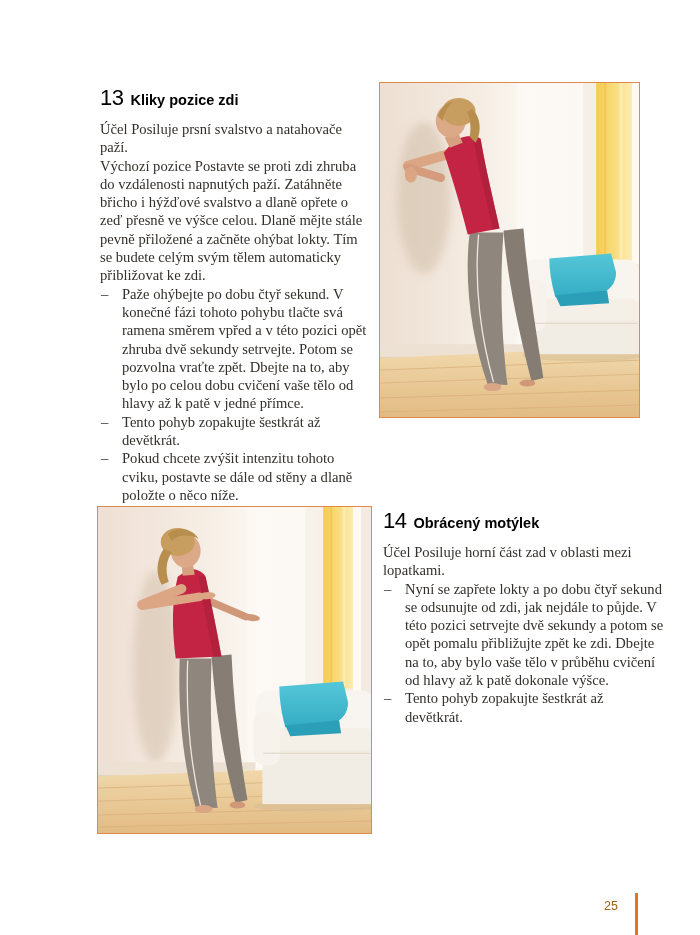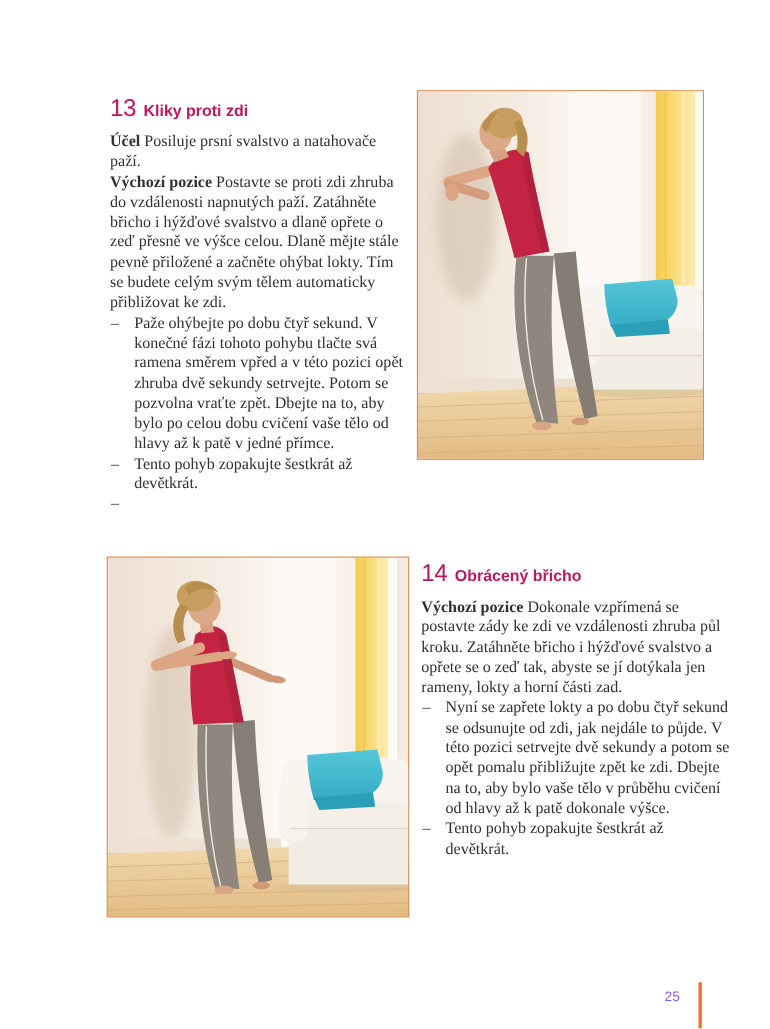--- a/index.html
+++ b/index.html
@@ -13,30 +13,30 @@
   }
 
   
   .ex-section { position:absolute; }
   .ex13-text { left:100px; top:85px;  width:273px; }
   .ex14-text { left:383px; top:508px; width:281px; }
 
   .ex-heading {
     display:flex; align-items:baseline; gap:7px;
     font-family:"Liberation Sans", sans-serif;
-    color:#be185d;
+    color:#000000;
     margin-bottom:9px;
     white-space:nowrap;
   }
   .ex-num  { font-size:22px; font-weight:400; letter-spacing:-0.5px; }
   .ex-name { font-size:14.5px; font-weight:700; }
 
   .ex-body { font-size:14.6px; line-height:18.3px; }
   .ex-body p { margin:0; }
-  .lead-label { font-weight:700;text-align:right; }
+  .lead-label { font-weight:400;text-align:right; }
 
   .bullets { list-style:none; margin:0; padding:0; }
   .bullets li { position:relative; padding-left:22px; }
   .bullets .mk { position:absolute; left:1px; top:0; }
 
   
   .photo {
     position:absolute;
     border:1.5px solid #de8a4e;
     line-height:0;
@@ -44,45 +44,45 @@
   }
   .photo1 { left:379px; top:82px;  width:261px; height:336px; }
   .photo2 { left:97px;  top:506px; width:275px; height:328px; }
   .photo svg { width:100%; height:100%; display:block; }
 
   
   .page-number {
     position:absolute; left:588px; top:899px; width:30px;
     text-align:right;
     font-family:"Liberation Sans", sans-serif;
-    font-size:12.5px; color:#8b5cf6;
+    font-size:12.5px; color:#a16207;
   }
   .edge-bar {
     position:absolute; left:635px; top:893px;
     width:3px; height:42px;
     background:#e2761d;
   }
 </style>
 </head>
 <body>
 
 <main>
 
   <section class="ex-section ex13-text">
     <h2 class="ex-heading">
       <span class="ex-num">13</span>
-      <span class="ex-name">Kliky proti zdi</span>
+      <span class="ex-name">Kliky pozice zdi</span>
     </h2>
     <div class="ex-body">
       <p><span class="lead-label">Účel</span> <span>Posiluje prsní svalstvo a natahovače paží.</span></p>
       <p><span class="lead-label">Výchozí pozice</span> <span>Postavte se proti zdi zhruba do vzdálenosti napnutých paží. Zatáhněte břicho i hýžďové svalstvo a dlaně opřete o zeď přesně ve výšce celou. Dlaně mějte stále pevně přiložené a začněte ohýbat lokty. Tím se budete celým svým tělem automaticky přibližovat ke zdi.</span></p>
       <ul class="bullets">
         <li><span class="mk">–</span><span>Paže ohýbejte po dobu čtyř sekund. V konečné fázi tohoto pohybu tlačte svá ramena směrem vpřed a v této pozici opět zhruba dvě sekundy setrvejte. Potom se pozvolna vraťte zpět. Dbejte na to, aby bylo po celou dobu cvičení vaše tělo od hlavy až k patě v jedné přímce.</span></li>
         <li><span class="mk">–</span><span>Tento pohyb zopakujte šestkrát až devětkrát.</span></li>
-        <li><span class="mk">–</span></li>
+        <li><span class="mk">–</span><span>Pokud chcete zvýšit intenzitu tohoto cviku, postavte se dále od stěny a dlaně položte o něco níže.</span></li>
       </ul>
     </div>
   </section>
 
   <figure class="photo photo1">
     <svg viewBox="0 0 260 335" preserveAspectRatio="none">
       <defs>
         <linearGradient id="wall1" x1="0" y1="0" x2="1" y2="0">
           <stop offset="0" stop-color="#eddfd2"></stop>
           <stop offset="0.35" stop-color="#f4ebe1"></stop>
@@ -272,24 +272,24 @@
         <ellipse cx="80" cy="35" rx="17" ry="14" fill="#c79e5f"></ellipse>
         <path d="M70,27 C80,19 94,21 101,32 C94,27 80,27 74,34 Z" fill="#b78e4e"></path>
         <path d="M66,42 C58,54 58,68 64,78 L71,75 C67,64 69,52 74,46 Z" fill="#b78e4e"></path>
       </g>
     </svg>
   </figure>
 
   <section class="ex-section ex14-text">
     <h2 class="ex-heading">
       <span class="ex-num">14</span>
-      <span class="ex-name">Obrácený břicho</span>
+      <span class="ex-name">Obrácený motýlek</span>
     </h2>
     <div class="ex-body">
-      <p><span class="lead-label">Výchozí pozice</span> <span>Dokonale vzpřímená se postavte zády ke zdi ve vzdálenosti zhruba půl kroku. Zatáhněte břicho i hýžďové svalstvo a opřete se o zeď tak, abyste se jí dotýkala jen rameny, lokty a horní části zad.</span></p>
+      <p><span class="lead-label">Účel</span> <span>Posiluje horní část zad v oblasti mezi lopatkami.</span></p>
       <ul class="bullets">
         <li><span class="mk">–</span><span>Nyní se zapřete lokty a po dobu čtyř sekund se odsunujte od zdi, jak nejdále to půjde. V této pozici setrvejte dvě sekundy a potom se opět pomalu přibližujte zpět ke zdi. Dbejte na to, aby bylo vaše tělo v průběhu cvičení od hlavy až k patě dokonale výšce.</span></li>
         <li><span class="mk">–</span><span>Tento pohyb zopakujte šestkrát až devětkrát.</span></li>
       </ul>
     </div>
   </section>
 
   <div class="page-number">25</div>
   <div class="edge-bar"></div>
 

